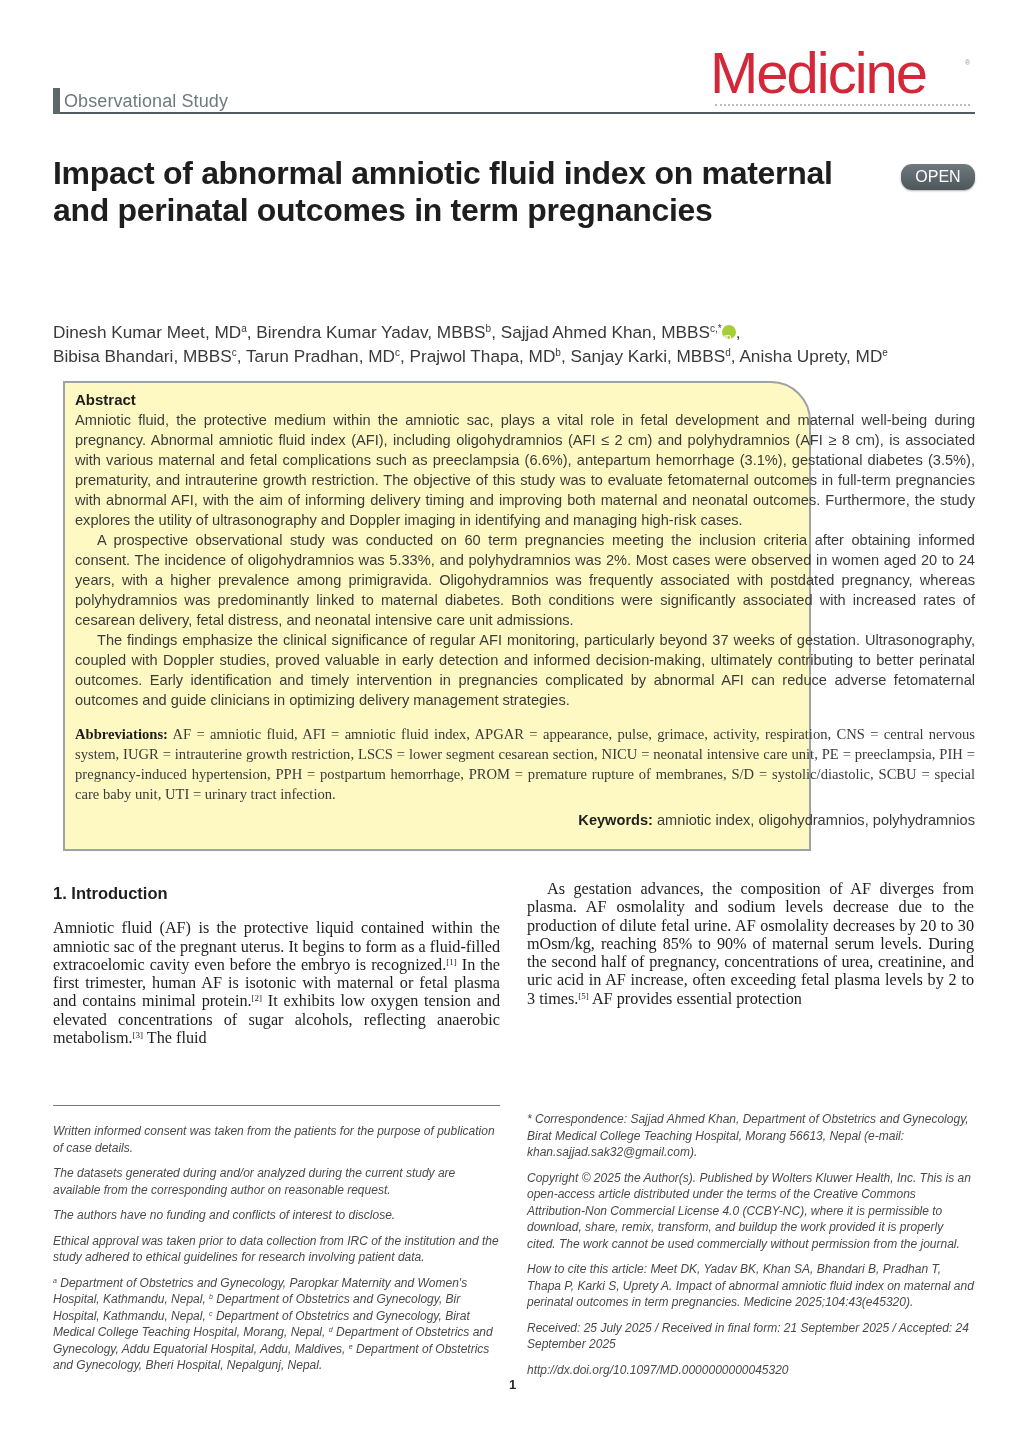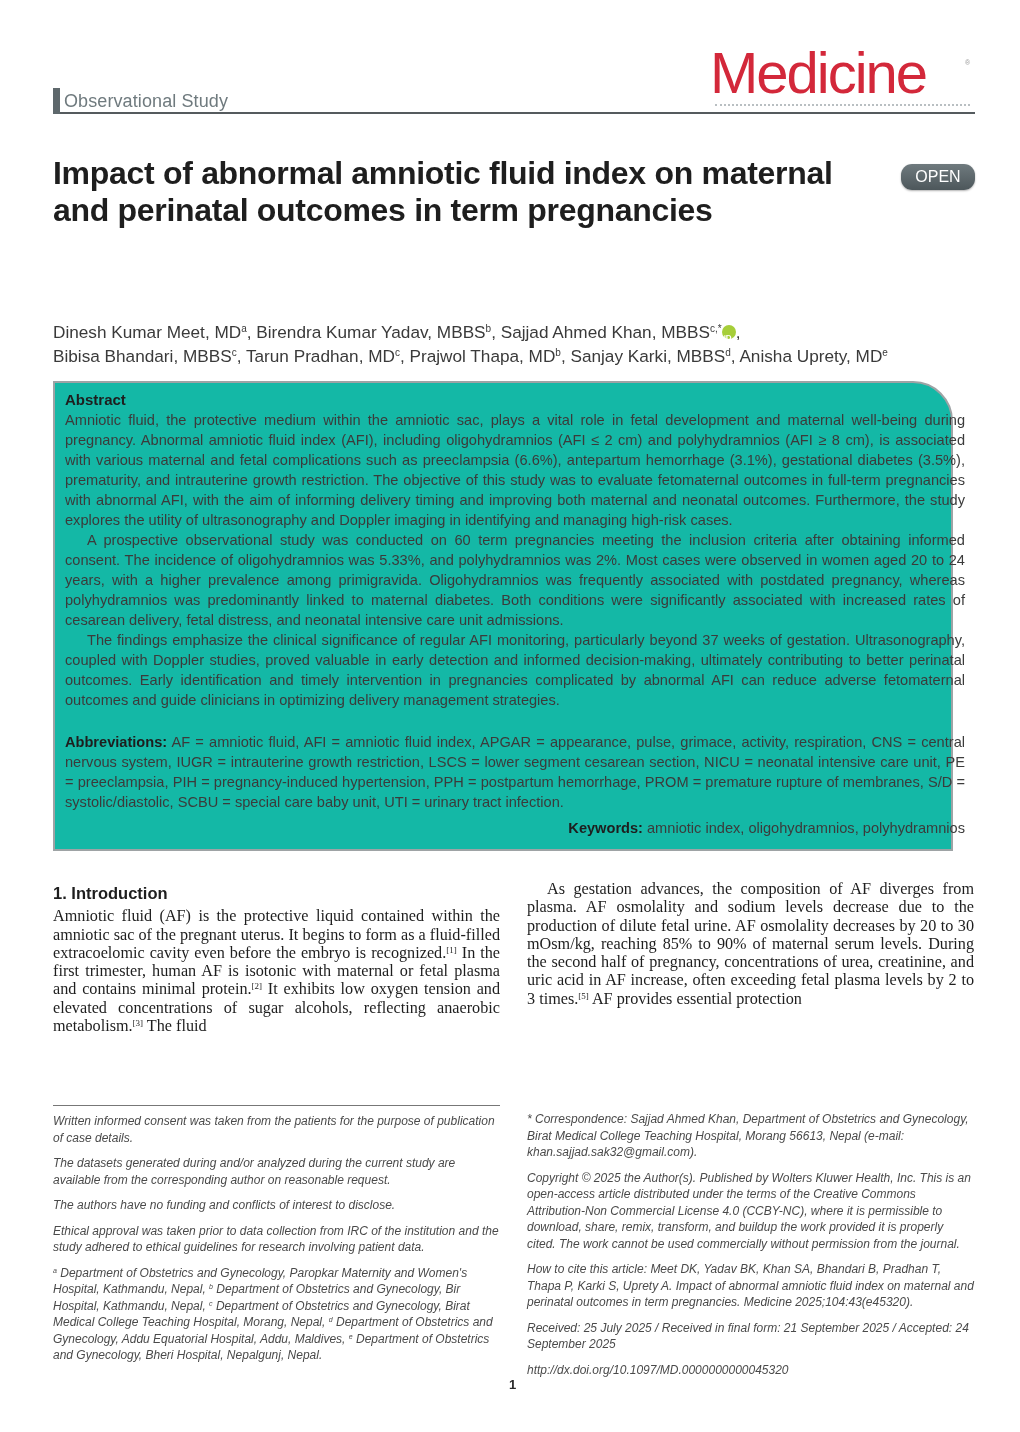--- a/index.html
+++ b/index.html
@@ -17,40 +17,40 @@
   .open-badge { position: absolute; left: 901px; top: 120px; width: 74px; height: 26px; border-radius: 11px; background: linear-gradient(#6f7a7e, #4d575b); color: #ffffff; font-weight: normal; font-size: 16px; text-align: center; line-height: 26px; box-shadow: 0 1px 2px rgba(0,0,0,0.3); margin-top: 44px; }
 
   
   .article-title { position: absolute; left: 53px; top: 155px; width: 820px; font-family: "Liberation Sans", sans-serif; font-weight: bold; font-size: 32px; line-height: 37px; color: #1e1e1e; letter-spacing: -0.3px; }
   .authors { position: absolute; left: 53px; top: 274px; width: 930px; font-size: 17.2px; line-height: 24px; color: #3a3a3a; margin-top: 46px; }
   .authors sup { font-size: 10px; vertical-align: 6px; line-height: 0; }
   .orcid-icon { display: inline-block; width: 14px; height: 14px; border-radius: 50%; background: #a6ce39; vertical-align: -1px; position: relative; }
   .orcid-icon::after { content: "iD"; position: absolute; left: 2px; top: 1px; font-size: 8px; color: #fff; font-weight: bold; }
 
   
-  .abstract-box { position: absolute; left: 53px; top: 381px; width: 900px; height: 470px; background: #14b8a6; border: 2px solid #9ea3a5; border-top-right-radius: 40px; }
+  .abstract-box { position: absolute; left: 63px; top: 381px; width: 748px; height: 470px; background: #fef9c3; border: 2px solid #9ea3a5; border-top-right-radius: 40px; }
   .abstract-inner { position: absolute; left: 10px; top: 7px; width: 900px; font-size: 14.6px; line-height: 20px; color: #3b3b3b; text-align: justify; }
   .abstract-heading { font-weight: bold; font-size: 15px; color: #1e1e1e; line-height: 20px; }
   .abstract-inner p { text-indent: 0; }
   .abstract-inner p.indent { text-indent: 22px; }
-  .abbrev { margin-top: 22px; }
+  .abbrev { margin-top: 14px; font-family: Liberation Serif, serif; }
   .keywords { margin-top: 6px; text-align: right; }
   .bold-label { font-weight: bold; color: #1e1e1e; }
 
   
   .col { position: absolute; top: 880px; width: 447px; font-family: "Liberation Serif", serif; font-size: 16.2px; line-height: 18.3px; color: #1e1e1e; text-align: justify; }
   .col-left { left: 53px; }
   .col-right { left: 527px; top: 880px; }
-  .intro-heading { font-family: "Liberation Sans", sans-serif; font-weight: bold; font-size: 16.5px; margin-top: 4px; margin-bottom: 5px; color: #1e1e1e; }
+  .intro-heading { font-family: "Liberation Sans", sans-serif; font-weight: bold; font-size: 16.5px; margin-top: 4px; margin-bottom: 17px; color: #1e1e1e; }
   .col sup { font-size: 9px; vertical-align: 5px; line-height: 0; }
   .col p.indent { text-indent: 20px; }
 
   
   .fn-col { position: absolute; top: 1105px; width: 447px; font-style: italic; font-size: 12px; line-height: 16.5px; color: #4a4a4a; }
-  .fn-left { left: 53px; border-top: 1.5px solid #777; padding-top: 7px; }
+  .fn-left { left: 53px; border-top: 1.5px solid #777; padding-top: 17px; }
   .fn-right { left: 527px; padding-top: 6px; }
   .fn-col p { margin-bottom: 9px; }
   .fn-col sup { font-size: 7px; vertical-align: 4px; line-height: 0; }
 
   .page-number { position: absolute; left: 509px; top: 1377px; font-size: 13px; font-weight: bold; color: #2a2a2a; }
 </style>
 </head>
 <body>
 
 <div class="section-label-wrap">

